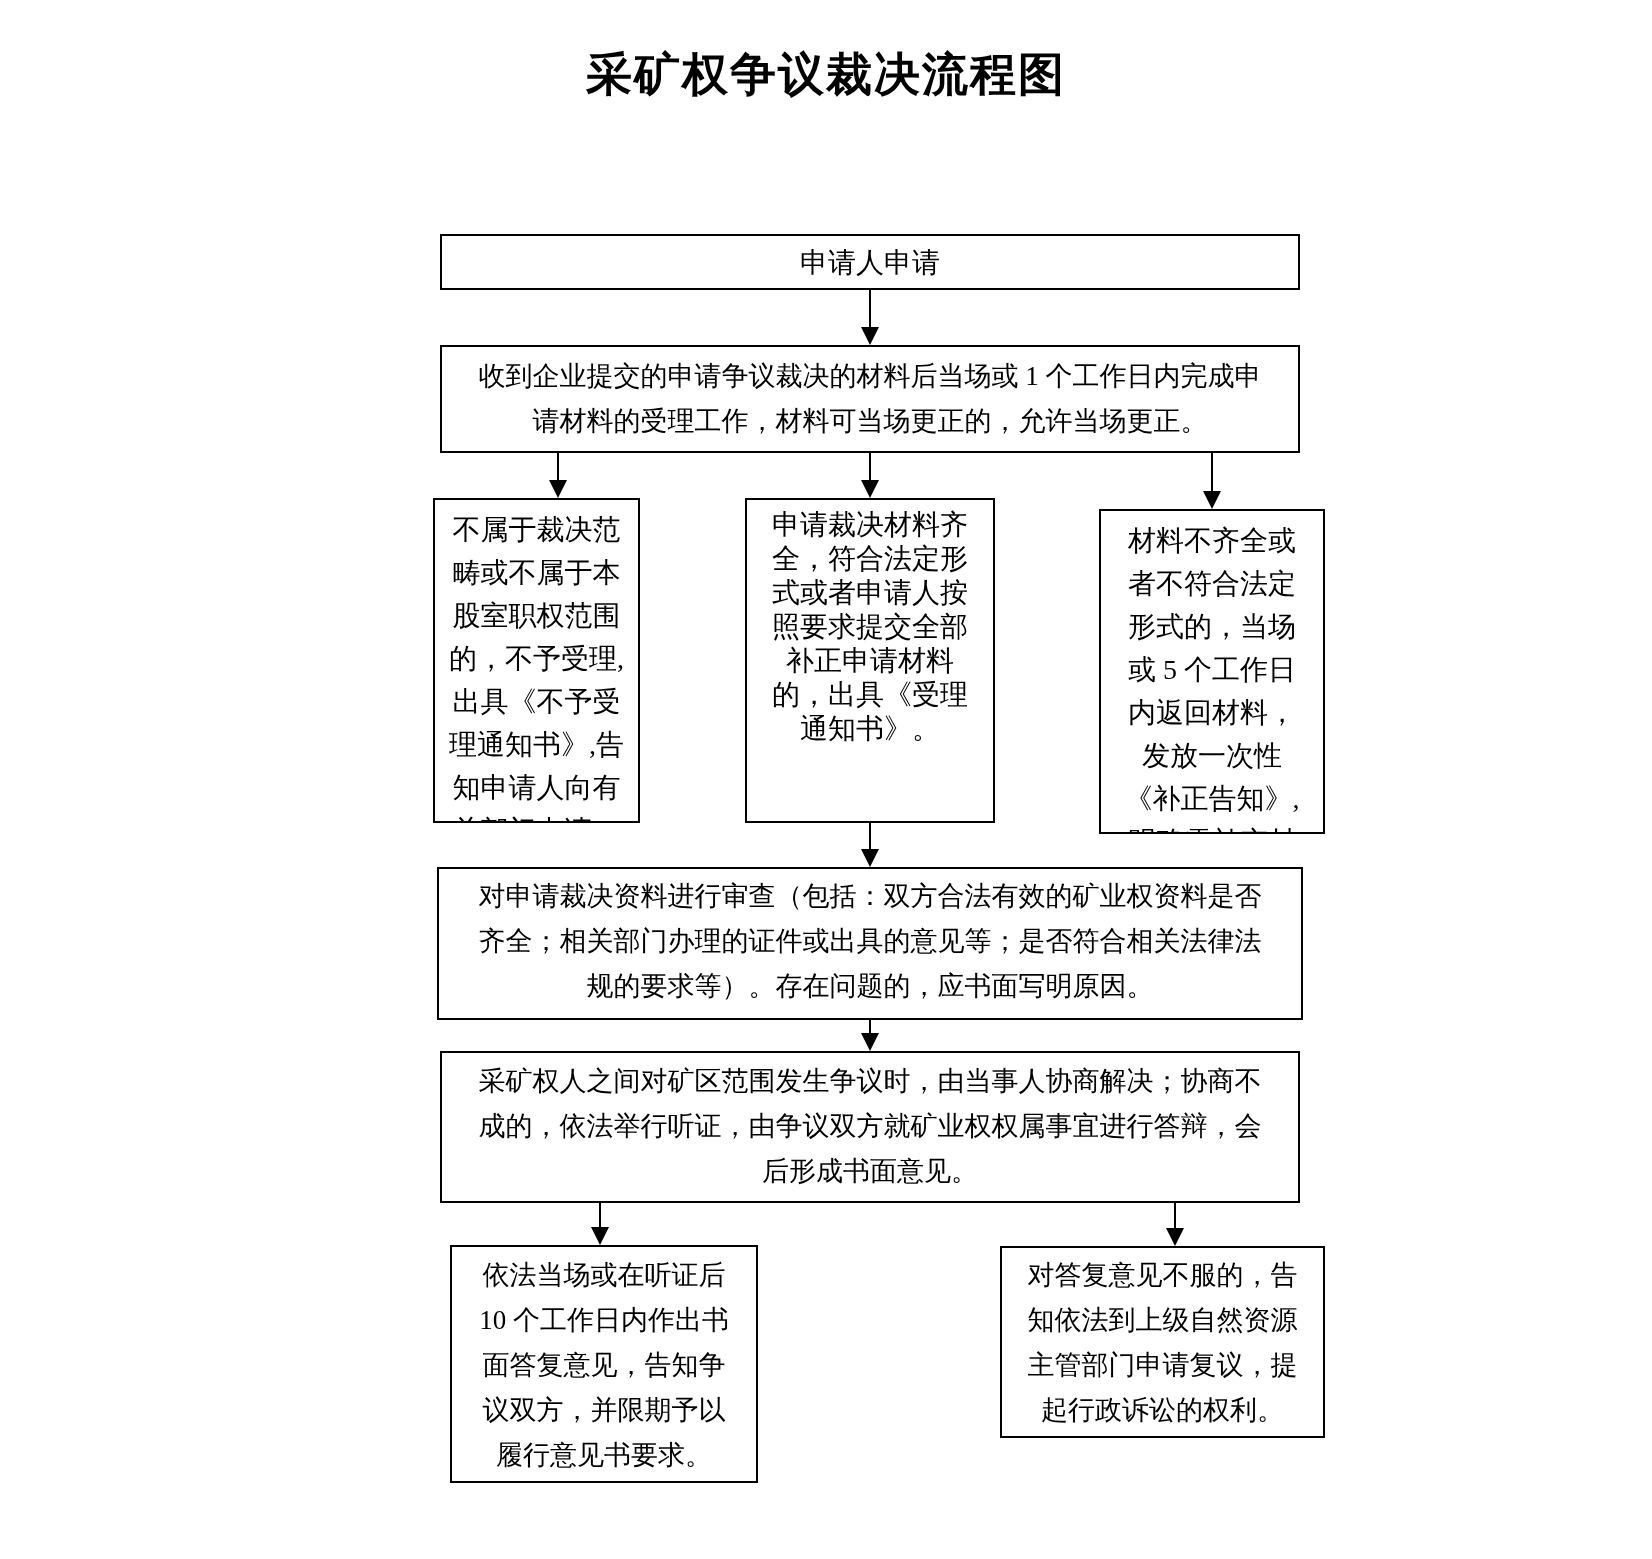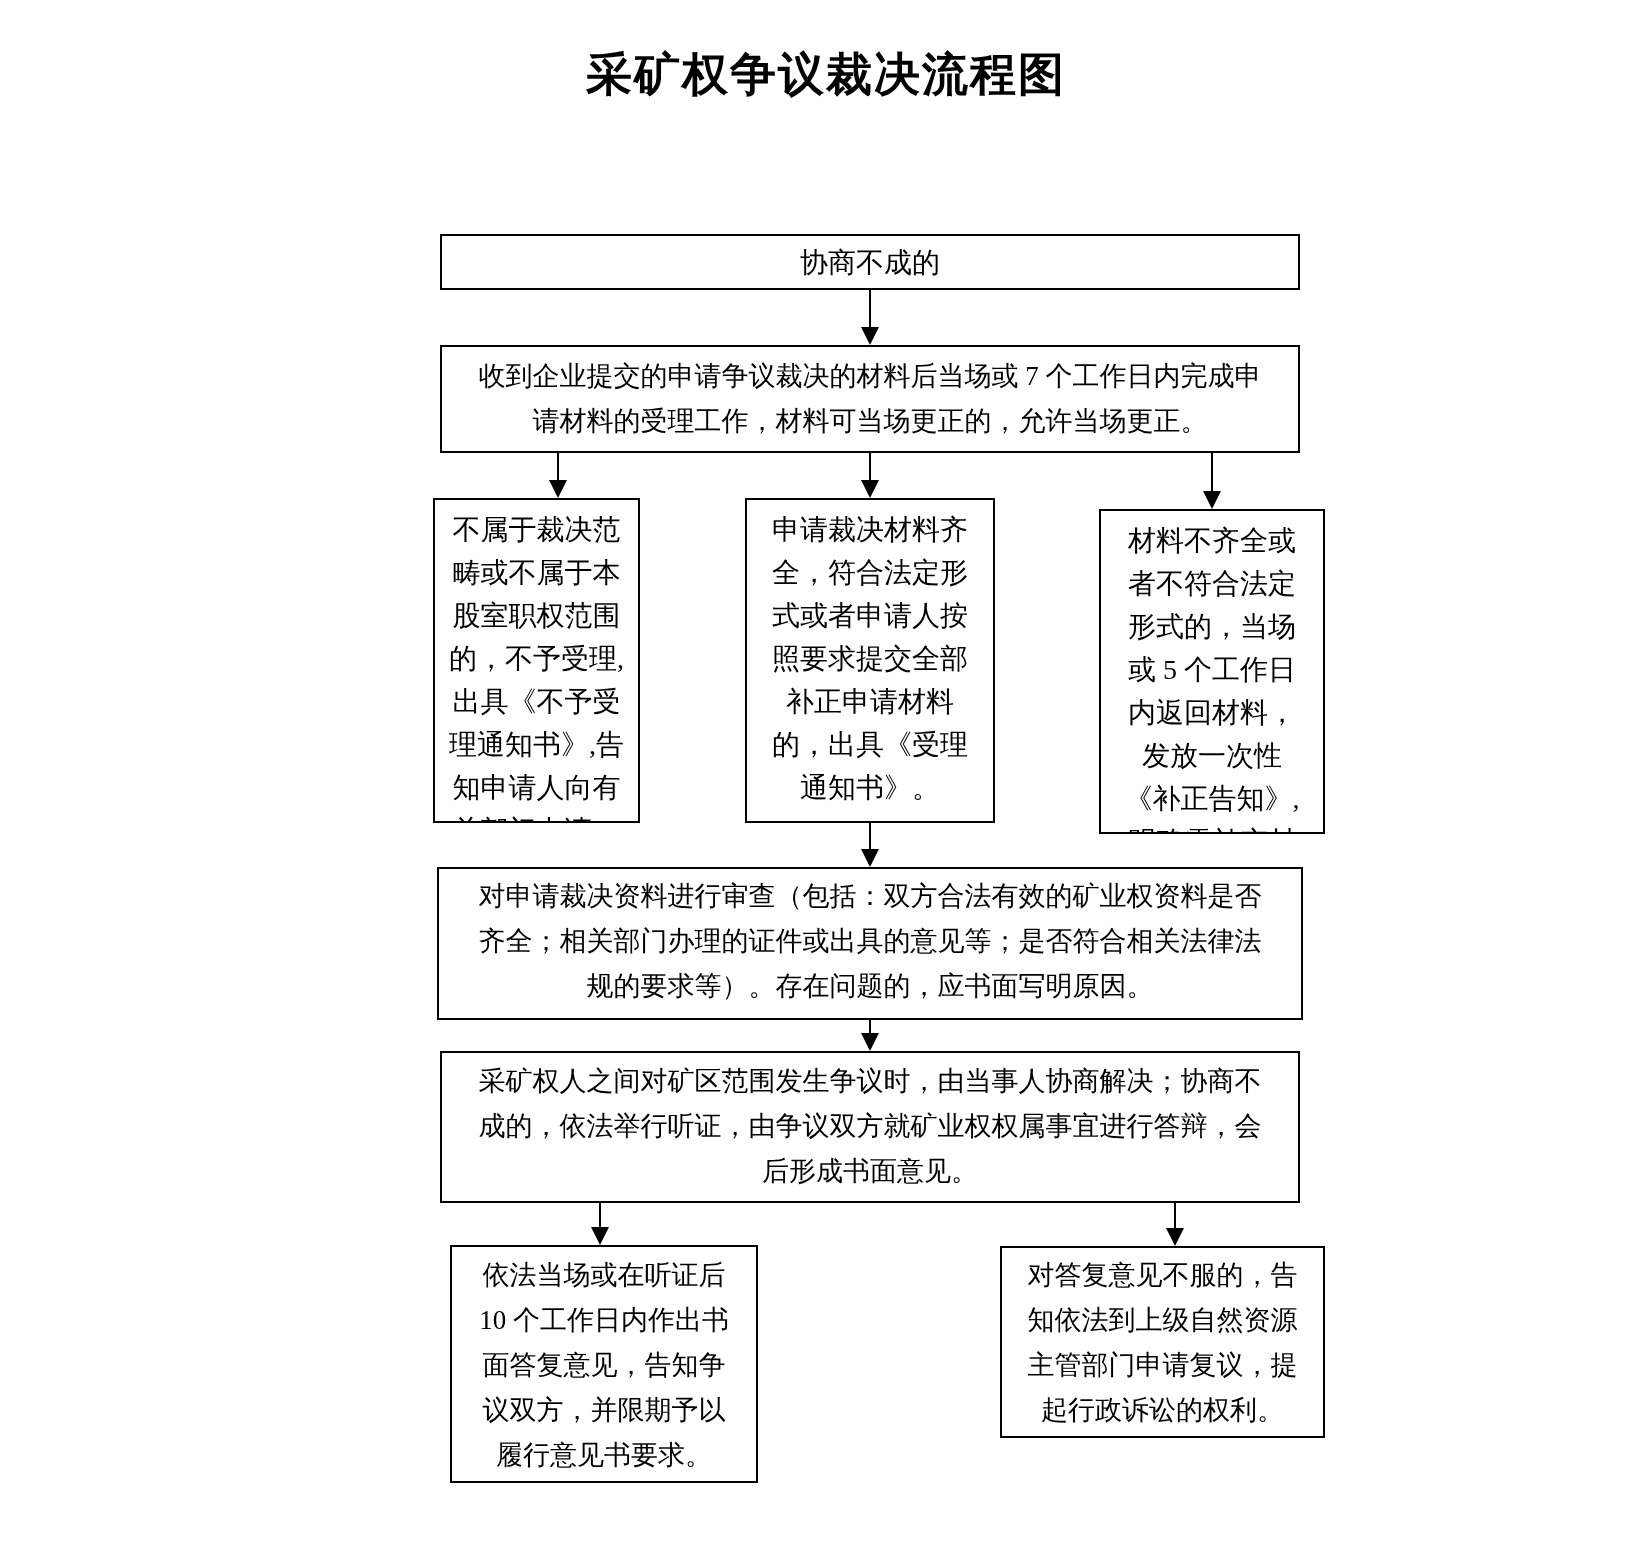--- a/index.html
+++ b/index.html
@@ -29,21 +29,21 @@
     text-align:center;
     overflow:hidden;
   }
   
   #box-apply{left:440px;top:234px;width:860px;height:56px;
     display:flex;align-items:center;justify-content:center;font-size:28px;}
   
   #box-receive{left:440px;top:345px;width:860px;height:108px;padding:7px 36px;}
   
   #box-reject{left:433px;top:498px;width:207px;height:325px;padding:8px 14px;font-size:28px;line-height:43px;}
-  #box-accept{left:745px;top:498px;width:250px;height:325px;padding:8px 14px;font-size:28px;line-height:43px;}
+  #box-accept{left:745px;top:498px;width:250px;height:325px;padding:8px 14px;font-size:28px;line-height:34px;}
   #box-supplement{left:1099px;top:509px;width:226px;height:325px;padding:8px 18px;font-size:28px;line-height:43px;}
   
   #box-review{left:437px;top:867px;width:866px;height:153px;padding:5px 36px;}
   
   #box-dispute{left:440px;top:1051px;width:860px;height:152px;padding:6px 35px;}
   
   #box-reply{left:450px;top:1245px;width:308px;height:238px;padding:6px 18px;}
   #box-appeal{left:1000px;top:1246px;width:325px;height:192px;padding:5px 24px;font-family:Liberation Serif, serif;}
 
   .arrow{position:absolute;width:20px;}
@@ -69,30 +69,30 @@
   #arrow-8{left:1165px;top:1203px;height:43px;}
 </style>
 </head>
 <body>
 
 <div id="canvas">
 
   <div id="title">采矿权争议裁决流程图</div>
 
   <div class="fbox" id="box-apply">
-    <span>协商不成的</span>
+    <span>申请人申请</span>
   </div>
 
   <div class="arrow" id="arrow-1">
     <div class="shaft" style="height:37px;"></div>
     <div class="head"></div>
   </div>
 
   <div class="fbox" id="box-receive">
-    <span>收到企业提交的申请争议裁决的材料后当场或 7 个工作日内完成申请材料的受理工作，材料可当场更正的，允许当场更正。</span>
+    <span>收到企业提交的申请争议裁决的材料后当场或 1 个工作日内完成申请材料的受理工作，材料可当场更正的，允许当场更正。</span>
   </div>
 
   <div class="arrow" id="arrow-2">
     <div class="shaft" style="height:27px;"></div>
     <div class="head"></div>
   </div>
   <div class="arrow" id="arrow-3">
     <div class="shaft" style="height:27px;"></div>
     <div class="head"></div>
   </div>

